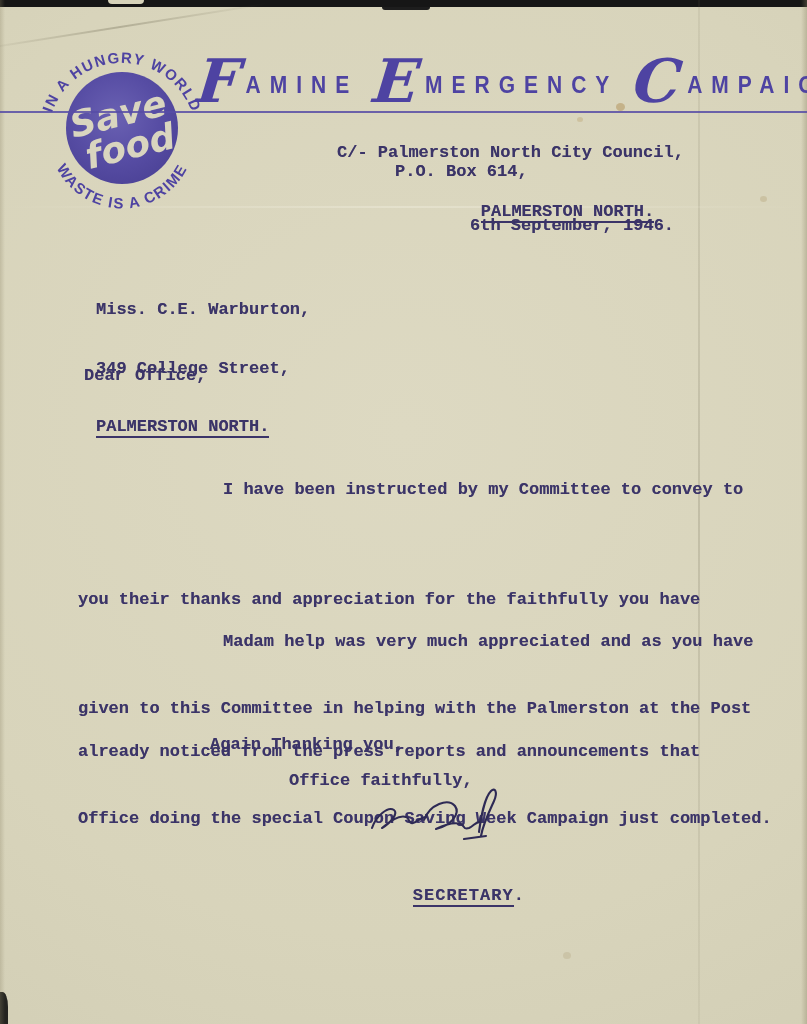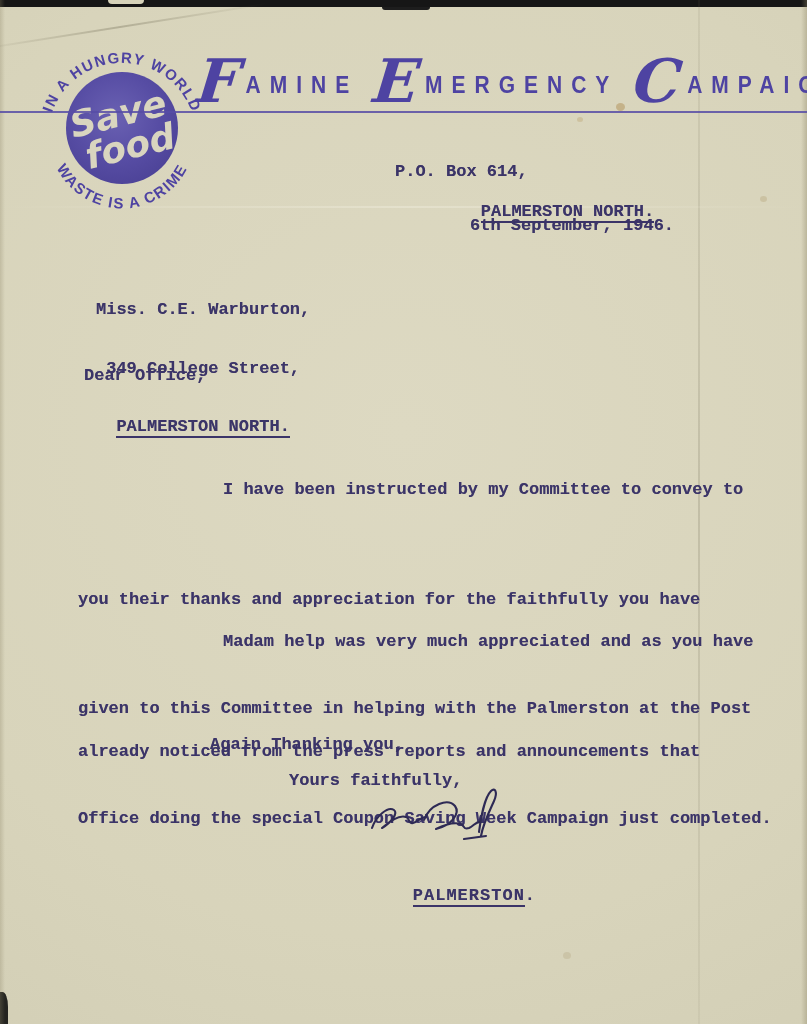--- a/index.html
+++ b/index.html
@@ -61,21 +61,21 @@
   .u { border-bottom:2px solid currentColor; padding-bottom:0px; }
   .para { line-height:36.5px; }
   .para .ln { white-space:pre; }
   .indent { padding-left:145px; }
 
   .sender-l1 { left:337px; top:143px; }
   .sender-l2 { left:395px; top:162px; }
   .sender-l3 { left:440px; top:182px; }
   .dateline  { left:470px; top:216px; }
 
-  .recipient { left:96px; top:261px;text-align:center; }
+  .recipient { left:96px; top:261px; }
   .salutation { left:84px; top:366px; }
   .para1 { left:78px; top:399px; }
   .para2 { left:78px; top:551px; }
   .thanks { left:210px; top:735px; }
   .valediction { left:289px; top:771px; }
   .secretary { left:368px; top:866px; letter-spacing:1px; }
 
   .signature { position:absolute; left:366px; top:784px; z-index:2; }
 </style>
 </head>
@@ -130,20 +130,21 @@
     <span class="seg">
       <span class="big">E</span>
       <span class="rest">MERGENCY</span>
     </span>
     <span class="seg">
       <span class="big">C</span>
       <span class="rest">AMPAIGN</span>
     </span>
   </div>
 
+  <div class="tw sender-l1">C/- Palmerston North City Council,</div>
   <div class="tw sender-l2">P.O. Box 614,</div>
   <div class="tw sender-l3">
     <span class="u">PALMERSTON NORTH.</span>
   </div>
   <div class="tw dateline">6th September, 1946.</div>
 
   <div class="tw recipient">
     <div class="ln">Miss. C.E. Warburton,</div>
     <div class="ln">349 College Street,</div>
     <div class="ln"><span class="u">PALMERSTON NORTH.</span></div>
@@ -158,28 +159,28 @@
     <div class="ln">Office doing the special Coupon Saving Week Campaign just completed.</div>
   </div>
 
   <div class="tw para para2">
     <div class="ln indent">Madam help was very much appreciated and as you have</div>
     <div class="ln">already noticed from the press reports and announcements that</div>
     
   </div>
 
   <div class="tw thanks">Again Thanking you,</div>
-  <div class="tw valediction">Yours faithfully,</div>
+  <div class="tw valediction">Office faithfully,</div>
 
   <svg class="signature" width="140" height="62" viewBox="0 0 140 62">
     <g fill="none" stroke="#2e2a55" stroke-width="2.1" stroke-linecap="round" stroke-linejoin="round">
       <path d="M6,44 C10,32 22,22 28,26 C32,29 26,38 16,44 C24,37 34,31 40,33 C44,34 42,40 47,39 C52,38 55,33 60,33"></path>
       <path d="M58,36 C64,20 82,14 89,22 C95,30 84,42 70,45 C78,41 88,38 95,40 C99,42 97,46 103,44 C108,42 110,37 115,38"></path>
       <path d="M113,48 C115,34 118,14 125,7 C129,3 132,8 128,17 C123,28 117,40 115,52"></path>
       <path d="M98,55 L120,52"></path>
     </g>
   </svg>
 
   <div class="tw secretary">
-    <span class="u">PALMERSTON</span><span>.</span>
+    <span class="u">SECRETARY</span><span>.</span>
   </div>
 
 </div>
 
 </body></html>

